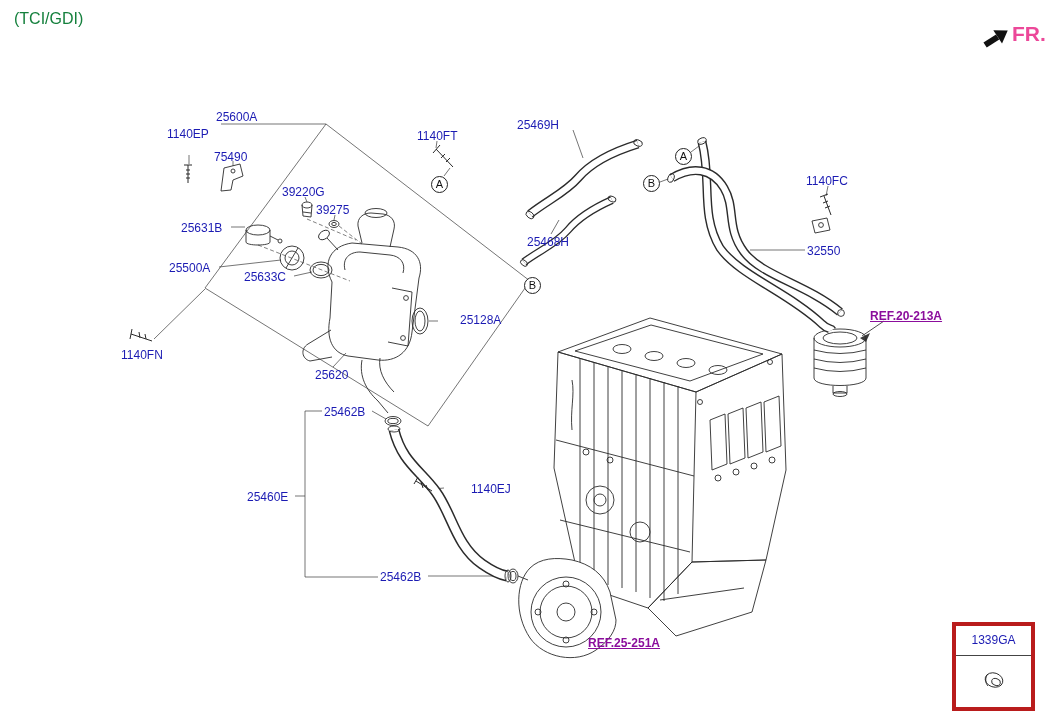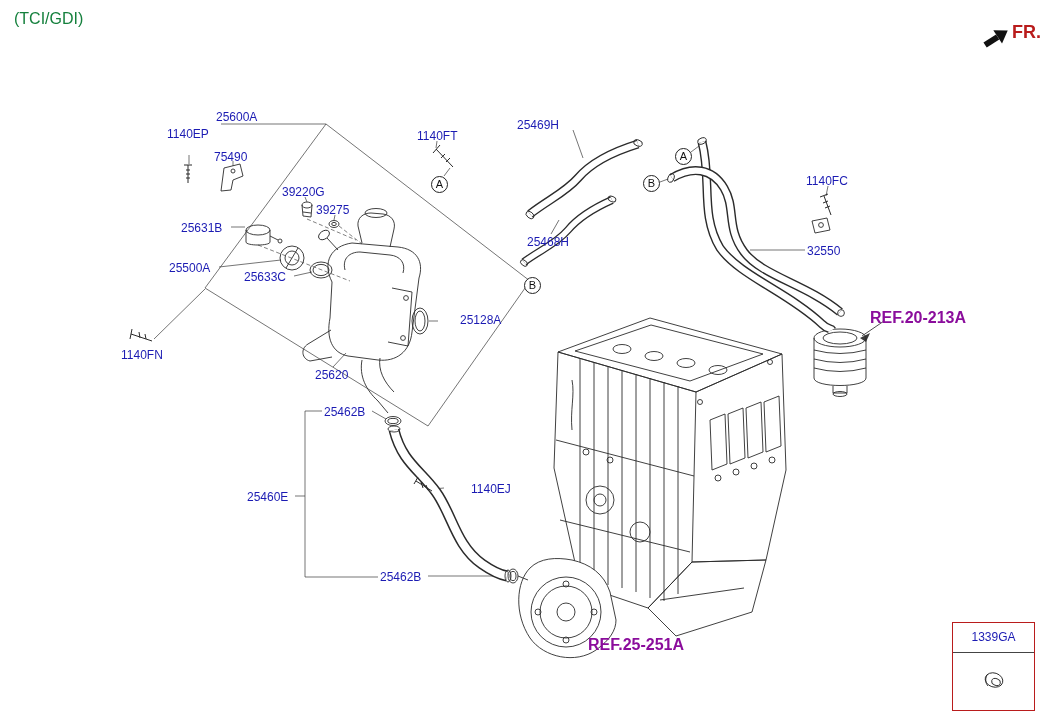--- a/index.html
+++ b/index.html
@@ -7,31 +7,31 @@
   .canvas {
     position: relative; width: 1063px; height: 726px; background: #fff;
     font-family: "Liberation Sans", sans-serif; overflow: hidden;
   }
   svg.art { position: absolute; left: 0; top: 0; }
   .plabel {
     position: absolute; font-size: 12px; white-space: nowrap;
     color: var(--label_blue, #1b1bb3);
   }
   .note { position: absolute; font-size: 16px; color: #15803d; white-space: nowrap; }
-  .fr { position: absolute; font-size: 18px; font-weight: bold; color: #b91c1c; }
+  .fr { position: absolute; font-size: 21px; font-weight: bold; color: #ec4899; }
   .callout {
     position: absolute; width: 17px; height: 17px; border: 1.2px solid #222;
     border-radius: 50%; background: #fff; font-size: 11px; line-height: 14px;
     text-align: center; color: #111;
   }
   .ref {
-    position: absolute; font-size: 16px; font-weight: bold; white-space: nowrap;
-    color: var(--ref_purple, #8b0d9c); cursor: pointer;
-  }
-  .legend { position: absolute; left: 952px; top: 622px; width: 83px; height: 89px; border: 1px solid #b91c1c; }
+    position: absolute; font-size: 12px; font-weight: bold; white-space: nowrap;
+    text-decoration: underline; color: var(--ref_purple, #8b0d9c); cursor: pointer;
+  }
+  .legend { position: absolute; left: 952px; top: 622px; width: 83px; height: 89px; border: 4px solid #b91c1c; }
   .legend .divider { position: absolute; left: 0; top: 29px; width: 100%; height: 0; border-top: 1px solid #444; }
   .legend .pn { position: absolute; left: 0; top: 7px; width: 100%; text-align: center; font-size: 12px; color: var(--label_blue, #1b1bb3); }
 </style>
 </head>
 <body>
 
 <div class="canvas">
 
   <svg class="art" width="1063" height="726" viewBox="0 0 1063 726">
 

